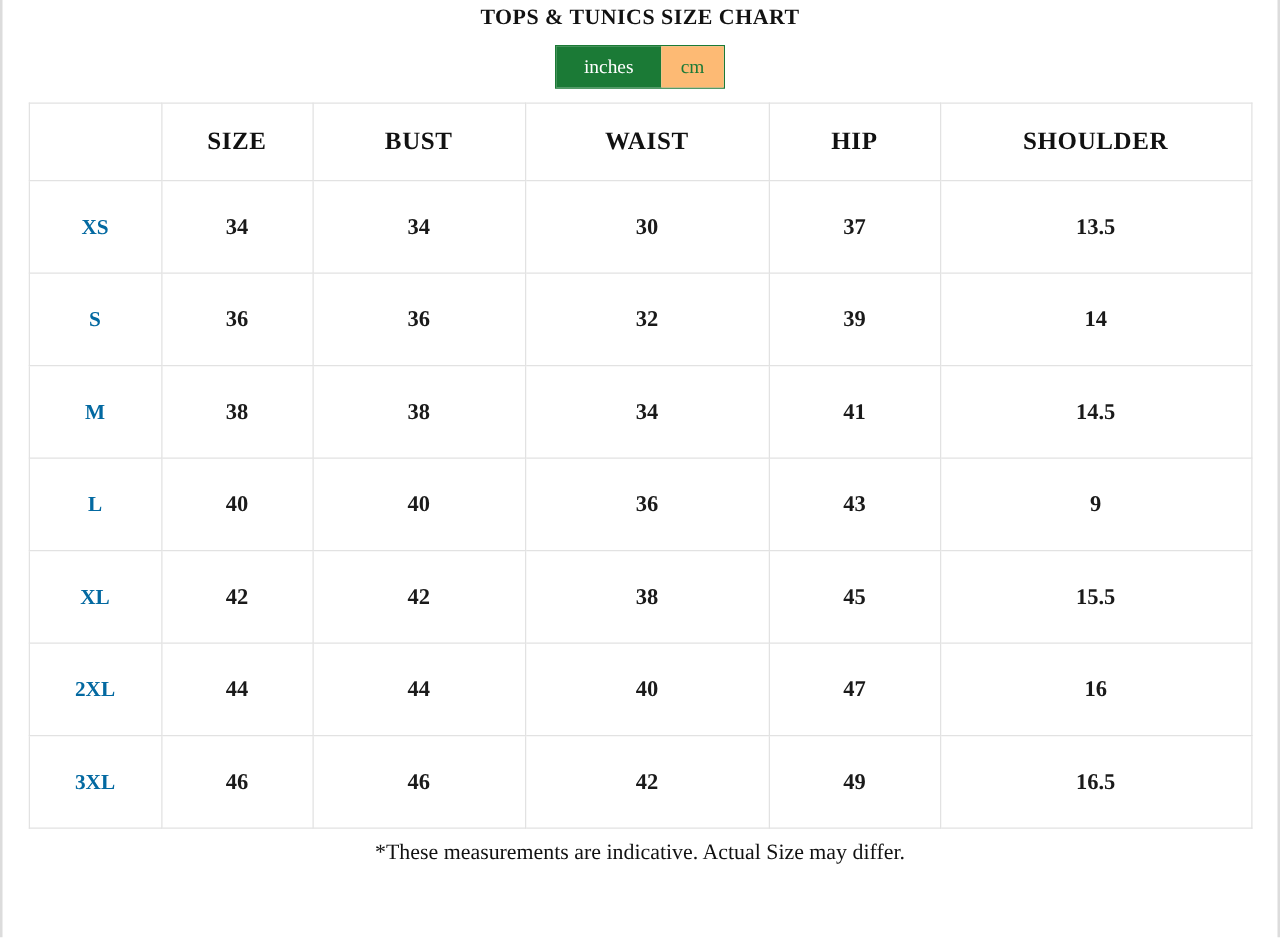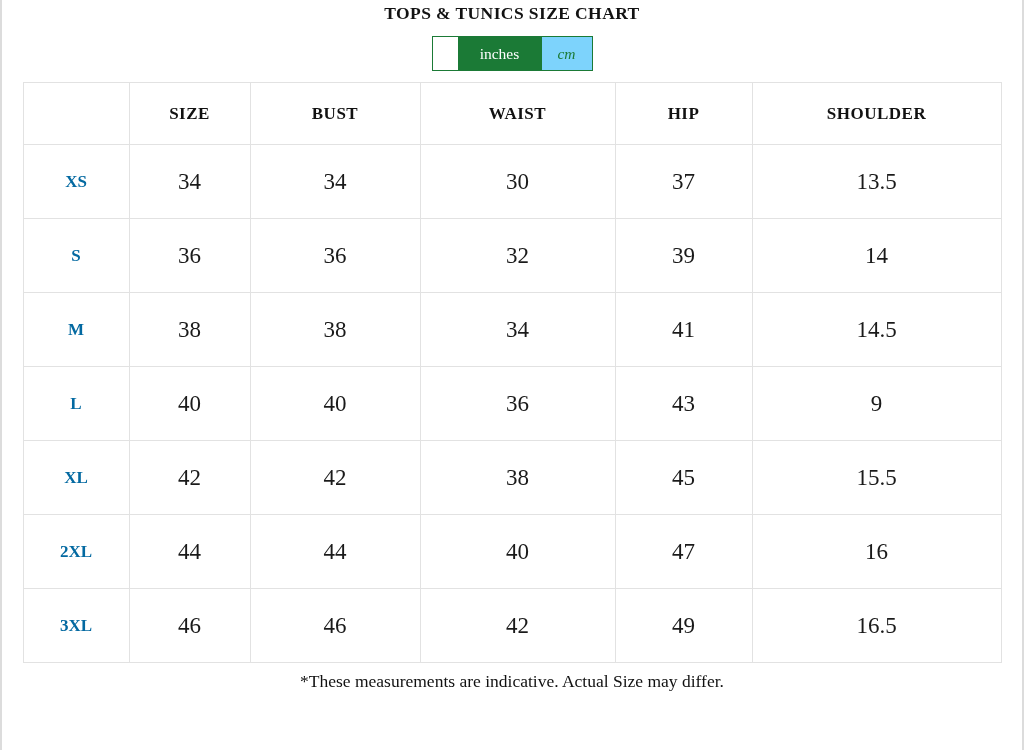--- a/index.html
+++ b/index.html
@@ -25,68 +25,66 @@
   }
 
   .toggle-wrap {
     display: flex;
     justify-content: center;
     margin-top: 12px;
   }
   .unit-toggle {
     display: flex;
     border: 1px solid #1b7a36;
-    padding-left: 25px;
   }
   .toggle-seg {
     height: 33px;
     display: flex;
     align-items: center;
     justify-content: center;
     font-size: 15.5px;
     cursor: pointer;
     user-select: none;
   }
   .toggle-seg.selected {
     background: #1b7a36;
     color: #ffffff;
     width: 84px;
   }
   .toggle-seg.unselected {
-    background: #7dd3fc;
+    background: #fdba74;
     color: #1b7a36;
     width: 50px;
-    font-style: italic;
   }
 
   table.size-chart {
     width: 978px;
     margin: 11px auto 0 auto;
     border-collapse: collapse;
     table-layout: fixed;
   }
   .size-chart th,
   .size-chart td {
     border: 1px solid #e2e2e2;
     text-align: center;
     vertical-align: middle;
     padding: 0;
     color: #1a1a1a;
   }
   .size-chart thead th {
     height: 62px;
-    font-size: 17px;
+    font-size: 20px;
     font-weight: bold;
     letter-spacing: 0.5px;
     color: #111;
   }
   .size-chart tbody td {
     height: 74px;
-    font-size: 23px;
-    font-weight: normal;
+    font-size: 18px;
+    font-weight: bold;
   }
   .size-chart tbody td.row-label {
     font-weight: bold;
     font-size: 17px;
     color: #0369a1;
   }
 
   .footnote {
     text-align: center;
     margin-top: 8px;

